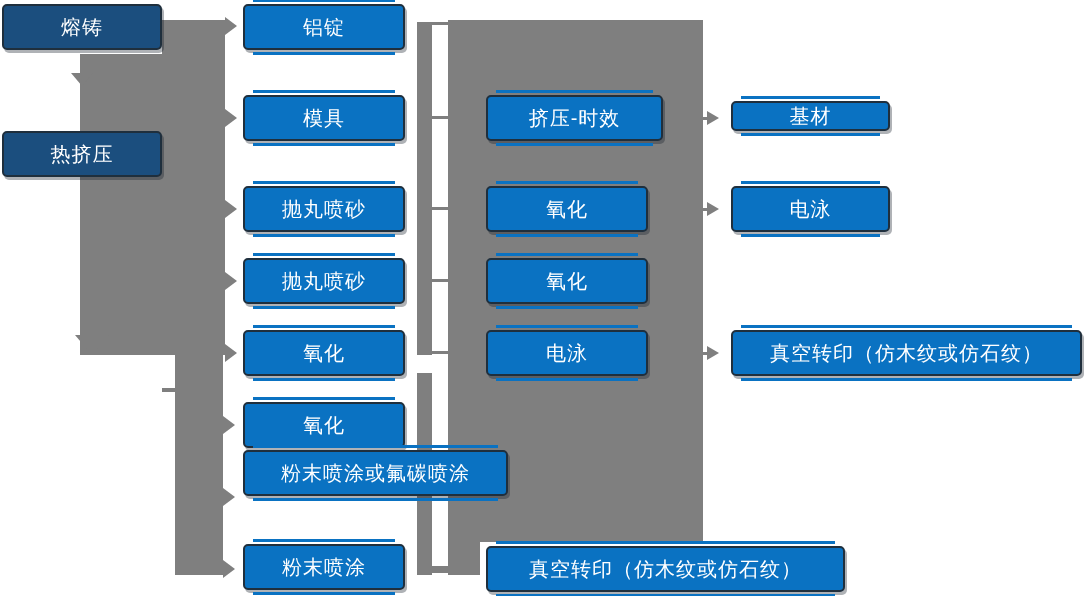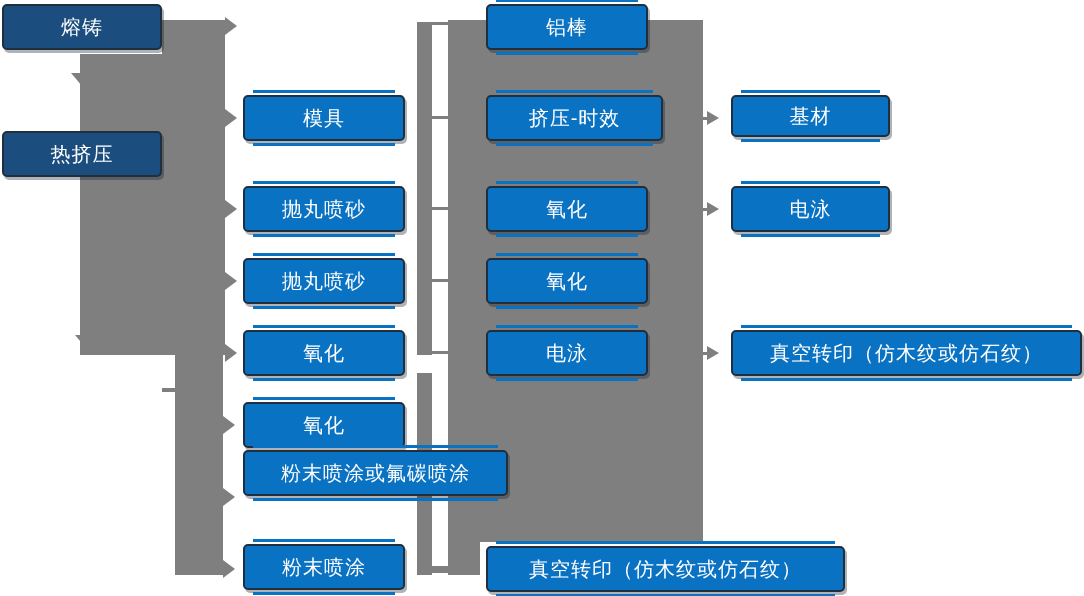--- a/index.html
+++ b/index.html
@@ -71,32 +71,32 @@
   <div class="g" style="left:703px;top:117px;width:5px;height:3px;"></div>
   <div class="g" style="left:703px;top:208px;width:5px;height:3px;"></div>
   <div class="g" style="left:703px;top:352px;width:5px;height:3px;"></div>
   <div class="ar sm" style="left:707px;top:111px;"></div>
   <div class="ar sm" style="left:707px;top:202px;"></div>
   <div class="ar sm" style="left:707px;top:346px;"></div>
 
   <div class="b navy" style="left:2px;top:4px;width:160px;height:46px;">熔铸</div>
   <div class="b navy" style="left:2px;top:95px;width:160px;height:46px;margin-top:36px;">热挤压</div>
 
+  <div class="b blue" style="left:243px;top:4px;width:162px;height:46px;">铝锭</div>
   <div class="b blue" style="left:243px;top:95px;width:162px;height:46px;">模具</div>
   <div class="b blue" style="left:243px;top:186px;width:162px;height:46px;">抛丸喷砂</div>
   <div class="b blue" style="left:243px;top:258px;width:162px;height:46px;">抛丸喷砂</div>
   <div class="b blue" style="left:243px;top:330px;width:162px;height:46px;">氧化</div>
   <div class="b blue" style="left:243px;top:402px;width:162px;height:46px;">氧化</div>
   <div class="b blue" style="left:243px;top:450px;width:265px;height:46px;">粉末喷涂或氟碳喷涂</div>
   <div class="b blue" style="left:243px;top:524px;width:162px;height:46px;margin-top:20px;">粉末喷涂</div>
 
-  <div class="b blue" style="left:486px;top:4px;width:162px;height:46px;">铝棒</div>
   <div class="b blue" style="left:486px;top:95px;width:177px;height:46px;">挤压-时效</div>
   <div class="b blue" style="left:486px;top:186px;width:162px;height:46px;">氧化</div>
   <div class="b blue" style="left:486px;top:258px;width:162px;height:46px;">氧化</div>
   <div class="b blue" style="left:486px;top:330px;width:162px;height:46px;">电泳</div>
   <div class="b blue" style="left:486px;top:546px;width:359px;height:46px;">真空转印（仿木纹或仿石纹）</div>
 
-  <div class="b blue" style="left:731px;top:95px;width:159px;height:42px;">基材</div>
+  <div class="b blue" style="left:731px;top:101px;width:159px;height:30px;">基材</div>
   <div class="b blue" style="left:731px;top:186px;width:159px;height:46px;">电泳</div>
   <div class="b blue" style="left:731px;top:330px;width:351px;height:46px;">真空转印（仿木纹或仿石纹）</div>
 
 </div>
 
 </body></html>

